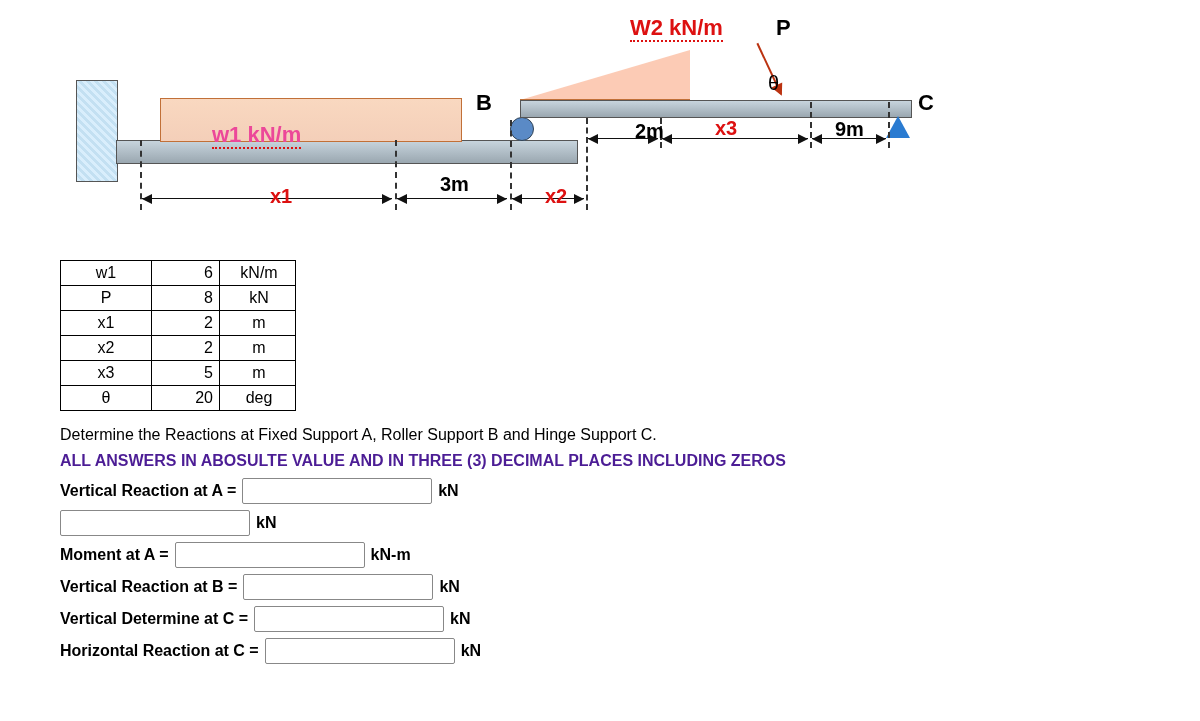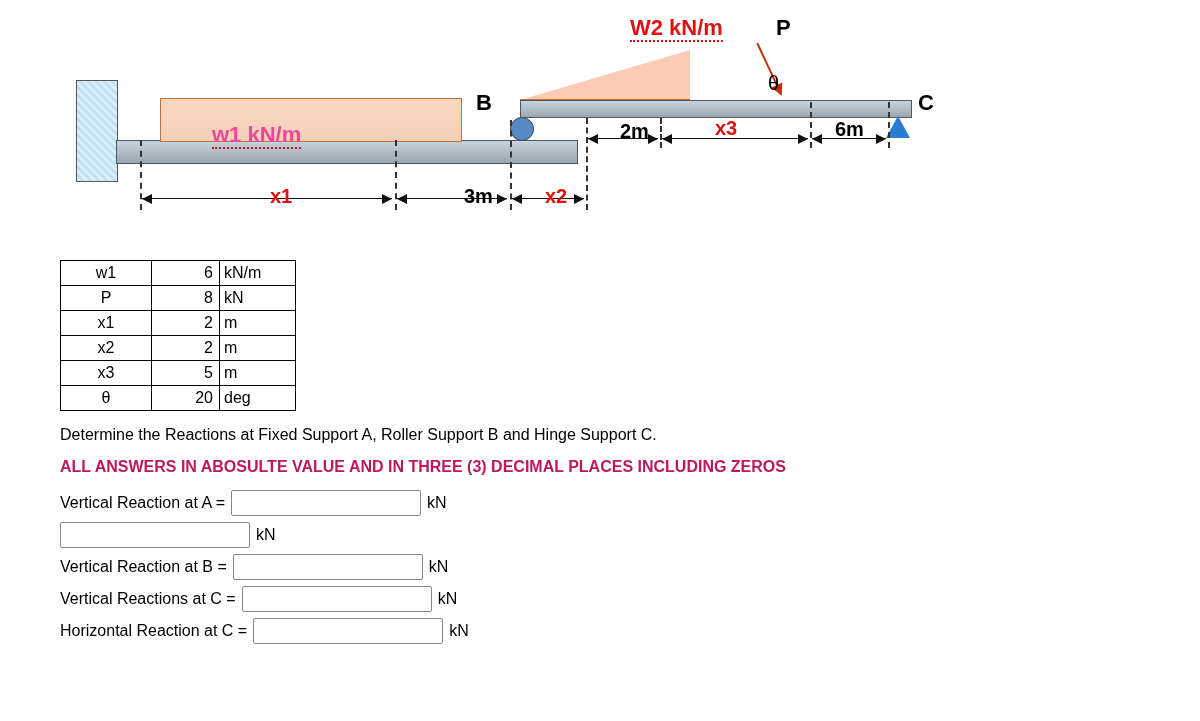--- a/index.html
+++ b/index.html
@@ -37,35 +37,35 @@
 .dim { position: absolute; font-weight: bold; font-size: 20px; }
 .dimline { position: absolute; border-top: 1px solid #111; }
 .dimline::before,.dimline::after { content: ""; position: absolute; top: -5px; width: 0; height: 0;
                                     border-top: 5px solid transparent; border-bottom: 5px solid transparent; }
 .dimline::before { left: 0; border-right: 10px solid #111; }
 .dimline::after  { right: 0; border-left: 10px solid #111; }
 .vline { position: absolute; width: 0; border-left: 2px dashed #333; }
 .x1 { color: #d11; left: 210px; top: 165px; }
 .x2 { color: #d11; left: 485px; top: 165px; }
 .x3 { color: #d11; left: 655px; top: 97px; }
-.dm3 { left: 380px; top: 165px; margin-left: 24px; }
-.d2m { left: 560px; top: 100px; text-align: right; }
+.dm3 { left: 380px; top: 153px; }
+.d2m { left: 575px; top: 100px; text-align: right; }
 .d1m { left: 775px; top: 98px; }
 
 
 table.params { border-collapse: collapse; margin: 5px 0 15px; }
 table.params td { border: 1px solid #000; height: 22px; font-size: 16px; }
 table.params td:nth-child(1) { width: 88px; text-align: center; margin-left: 16px; }
 table.params td:nth-child(2) { width: 60px; text-align: right; padding-right: 6px; }
-table.params td:nth-child(3) { width: 70px; text-align: left; padding-left: 4px; }
+table.params td:nth-child(3) { width: 70px; text-align: center; padding-left: 4px; }
 
-p.prompt { margin: 14px 0; }
-p.blue { color: #be185d; font-weight: bold; }
+p.prompt { margin: 8px 0; }
+p.blue { color: #4c1d95; font-weight: bold; }
 .ans-row { margin: 6px 0; display: flex; align-items: center; gap: 6px; }
-.ans-row b { font-weight: normal; }
+.ans-row b { font-weight: bold; }
 .ans-row input { width: 180px; height: 22px; border: 1px solid #888; border-radius: 2px; padding: 1px 4px; font-size: 14px; }
 </style>
 </head>
 <body>
 
 <div class="diagram">
   <div class="wall"></div>
   <div class="labA">A</div>
   <div class="beam-left"></div>
   <div class="distload"></div>
@@ -103,21 +103,21 @@
   <div class="dimline" style="left:452px; top:178px; width:72px;"></div>
   <div class="dim x2">x2</div>
 
   <div class="dimline" style="left:528px; top:118px; width:70px;"></div>
   <div class="dim d2m">2m</div>
 
   <div class="dimline" style="left:602px; top:118px; width:146px;"></div>
   <div class="dim x3">x3</div>
 
   <div class="dimline" style="left:752px; top:118px; width:74px;"></div>
-  <div class="dim d1m">6m</div>
+  <div class="dim d1m">9m</div>
 </div>
 
 <table class="params">
   <tbody id="params-body">
       <tr>
         <td>w1</td>
         <td>6</td>
         <td>kN/m</td>
       </tr>
       <tr>
@@ -155,26 +155,31 @@
     <div class="ans-row">
       <b>Vertical Reaction at A =</b>
       <input type="text" style="">
       <span><b>kN</b></span>
     </div>
     <div class="ans-row">
       <input type="text" style="">
       <span><b>kN</b></span>
     </div>
     <div class="ans-row">
+      <b>Moment at A =</b>
+      <input type="text" style="">
+      <span><b>kN-m</b></span>
+    </div>
+    <div class="ans-row">
       <b>Vertical Reaction at B =</b>
       <input type="text" style="">
       <span><b>kN</b></span>
     </div>
     <div class="ans-row">
-      <b>Vertical Reactions at C =</b>
+      <b>Vertical Determine at C =</b>
       <input type="text" style="">
       <span><b>kN</b></span>
     </div>
     <div class="ans-row">
       <b>Horizontal Reaction at C =</b>
       <input type="text" style="">
       <span><b>kN</b></span>
     </div>
   </div>
 

